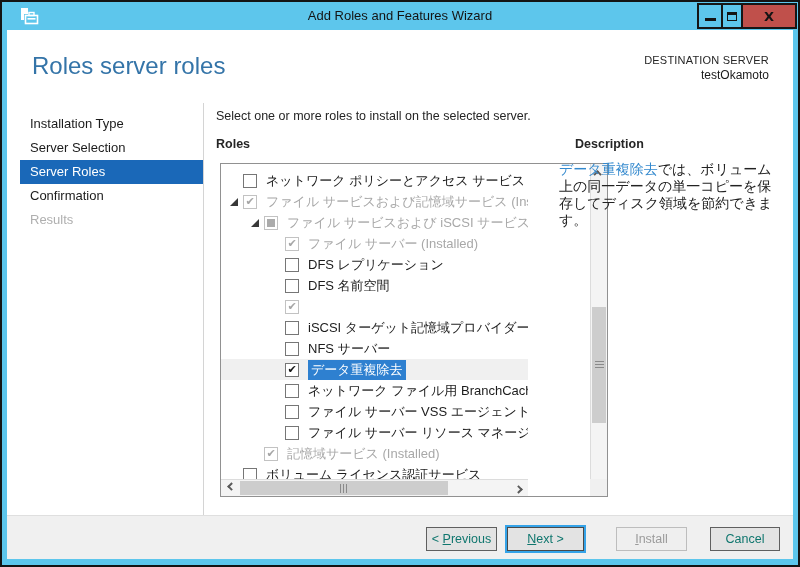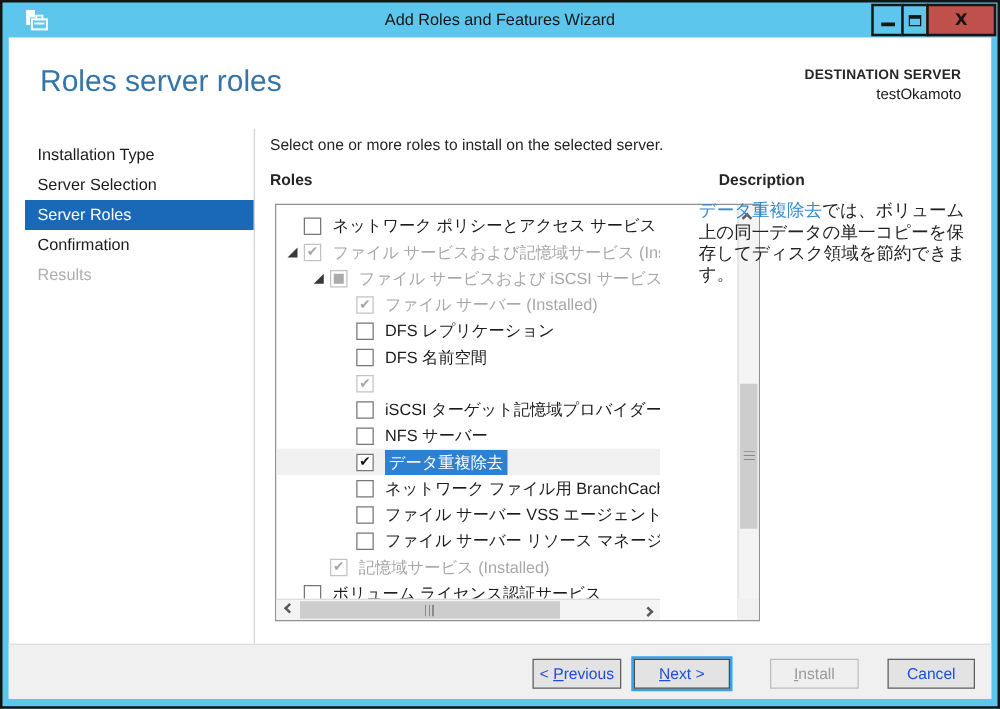--- a/index.html
+++ b/index.html
@@ -24,21 +24,21 @@
   .btn-close { left:739px; width:56px; background:#C0504B; }
   .glyph-min { width:11px; height:3px; background:#141414; margin-top:6px; }
   .glyph-max { width:10px; height:9px; border:1px solid #141414; border-top-width:3px; }
   .glyph-close { font-family:"DejaVu Sans", sans-serif; font-weight:700; font-size:13px; color:#141414; }
 
   
   .content { position:absolute; left:7px; top:30px; width:786px; height:529px; background:#FFFFFF; }
 
   .page-title { position:absolute; left:25px; top:22px; font-size:24px; color:#3474A8; font-weight:400; }
   .dest { position:absolute; right:24px; top:24px; text-align:right; }
-  .dest-label  { font-size:11px; font-weight:700; color:#262626; letter-spacing:.2px;text-align:center; }
+  .dest-label  { font-size:11px; font-weight:400; color:#262626; letter-spacing:.2px;text-align:center; }
   .dest-server { font-size:12px; color:#1a1a1a; margin-top:2px; }
 
   
   .sidebar { position:absolute; left:0; top:82px; width:196px; }
   .side-item { height:24px; line-height:24px; margin-left:13px; padding-left:10px;
                font-size:13px; color:#1b1b1b; cursor:pointer; white-space:nowrap; }
   .side-item.sel { background:#1A68B8; color:#FFFFFF; }
   .side-item.dis { color:#AFAFAF; cursor:default; }
   .divider { position:absolute; left:196px; top:73px; width:1px; height:412px; background:#D4D4D4; }
 
@@ -93,21 +93,21 @@
 
   
   .descpanel { position:absolute; left:552px; top:131px; width:216px;
                font-size:14px; line-height:17px; color:#222;font-family:Liberation Serif, serif; }
   .desc-link { color:#3389CE; cursor:pointer; }
 
   
   .footer { position:absolute; left:0; top:485px; width:786px; height:44px;
             background:#F0F0F0; border-top:1px solid #DFDFDF; }
   .btn { position:absolute; top:11px; height:24px; font-family:"Liberation Sans",sans-serif;
-         font-size:12.5px; color:#1d4ed8; background:#E3E3E3; border:1px solid #5F5F5F; cursor:pointer; }
+         font-size:12.5px; color:#0f766e; background:#E3E3E3; border:1px solid #5F5F5F; cursor:pointer; }
   .btn-previous { left:419px; width:71px; }
   .btn-next     { left:500px; width:77px; border-color:#494949; box-shadow:0 0 0 2px #35A3E8; }
   .btn-install  { left:609px; width:71px; color:#9B9B9B; border-color:#BDBDBD; background:#EFEFEF; cursor:default; }
   .btn-cancel   { left:703px; width:70px; }
   .btn .key { text-decoration:underline; }
 </style>
 </head>
 <body>
 
 <div class="window">

